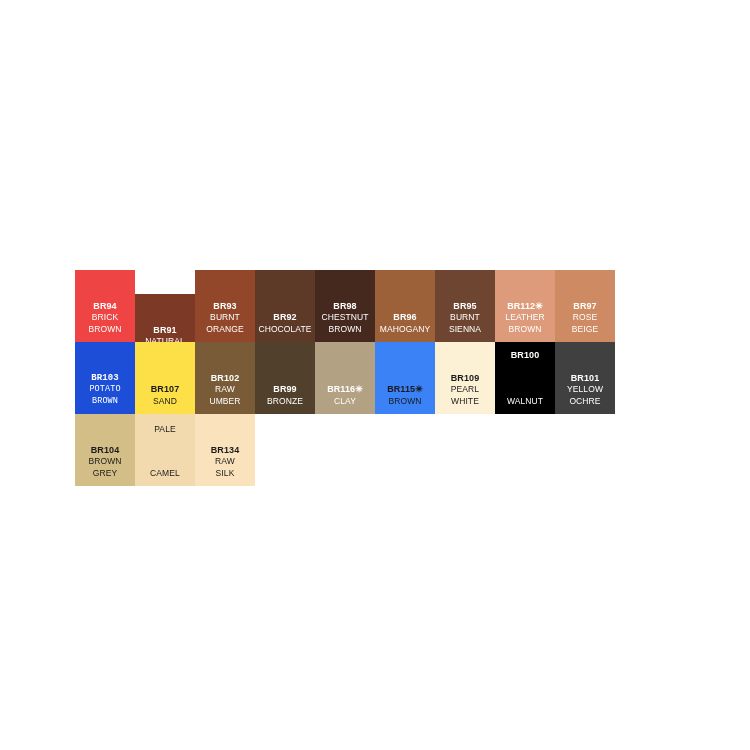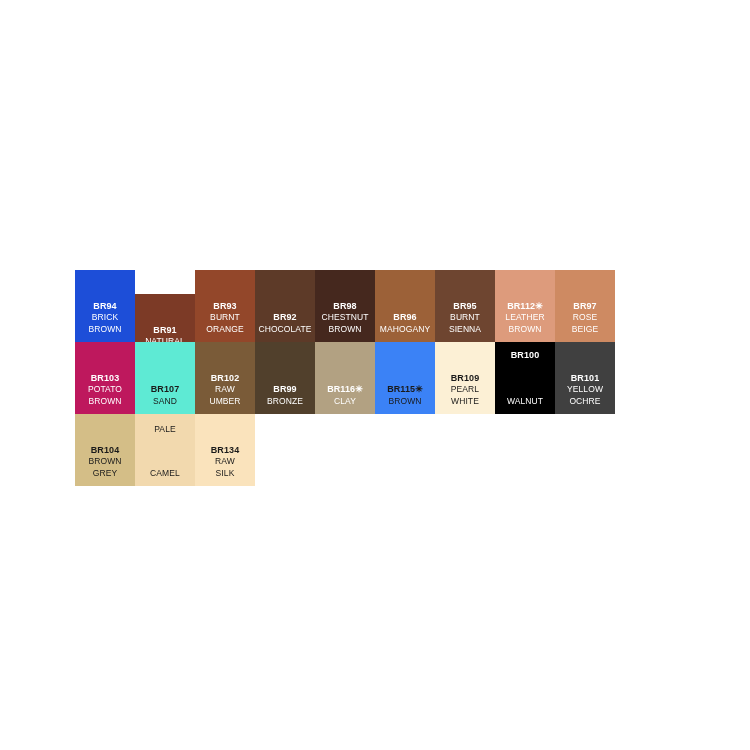--- a/index.html
+++ b/index.html
@@ -77,21 +77,21 @@
     font-size: 9px;
     font-weight: bold;
   }
 </style>
 </head>
 <body>
 
 <div id="page">
   <div id="swatch-chart">
       <div class="swatch-row">
-        <div class="swatch light-text" style="background: #1d4ed8;">
+        <div class="swatch light-text" style="background: #ef4444;">
           <div class="swatch-code">BR94</div>
           <div class="swatch-name-line">BRICK</div>
           <div class="swatch-name-line">BROWN</div>
         </div>
         <div class="swatch light-text" style="background: rgb(124, 58, 38); margin-top: 24px;">
           <div class="swatch-code">BR91</div>
           <div class="swatch-name-line">NATURAL</div>
           <div class="swatch-name-line">OAK</div>
         </div>
         <div class="swatch light-text" style="background: rgb(147, 71, 42);">
@@ -122,26 +122,26 @@
           <div class="swatch-name-line">LEATHER</div>
           <div class="swatch-name-line">BROWN</div>
         </div>
         <div class="swatch light-text" style="background: rgb(206, 138, 98);">
           <div class="swatch-code">BR97</div>
           <div class="swatch-name-line">ROSE</div>
           <div class="swatch-name-line">BEIGE</div>
         </div>
       </div>
       <div class="swatch-row">
-        <div class="swatch light-text" style="background: #be185d;">
+        <div class="swatch light-text" style="background: #1d4ed8; font-family: Liberation Mono, monospace;">
           <div class="swatch-code">BR103</div>
           <div class="swatch-name-line">POTATO</div>
           <div class="swatch-name-line">BROWN</div>
         </div>
-        <div class="swatch dark-text" style="background: #5eead4;">
+        <div class="swatch dark-text" style="background: #fde047;">
           <div class="swatch-code">BR107</div>
           <div class="swatch-name-line">SAND</div>
         </div>
         <div class="swatch light-text" style="background: rgb(122, 91, 56);">
           <div class="swatch-code">BR102</div>
           <div class="swatch-name-line">RAW</div>
           <div class="swatch-name-line">UMBER</div>
         </div>
         <div class="swatch light-text" style="background: rgb(81, 64, 44);">
           <div class="swatch-code">BR99</div>

